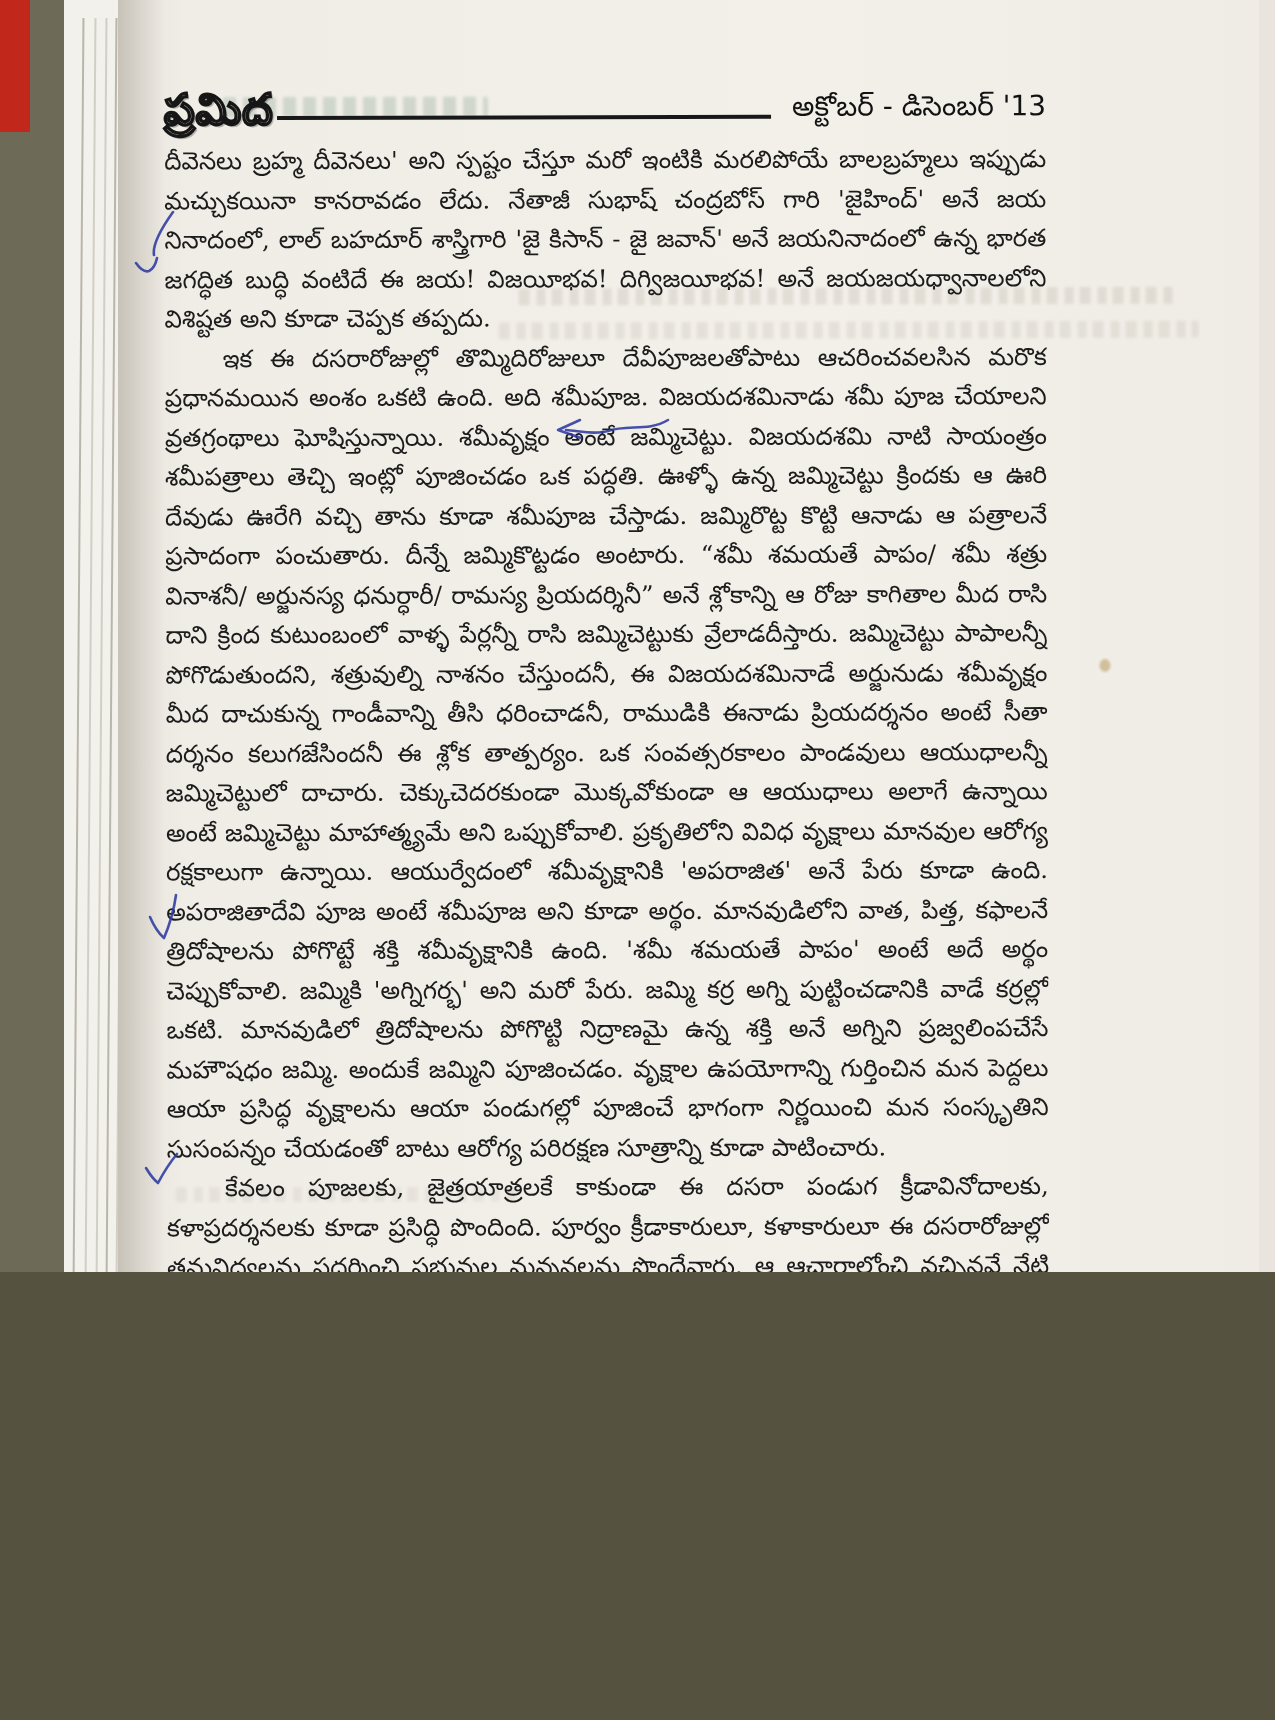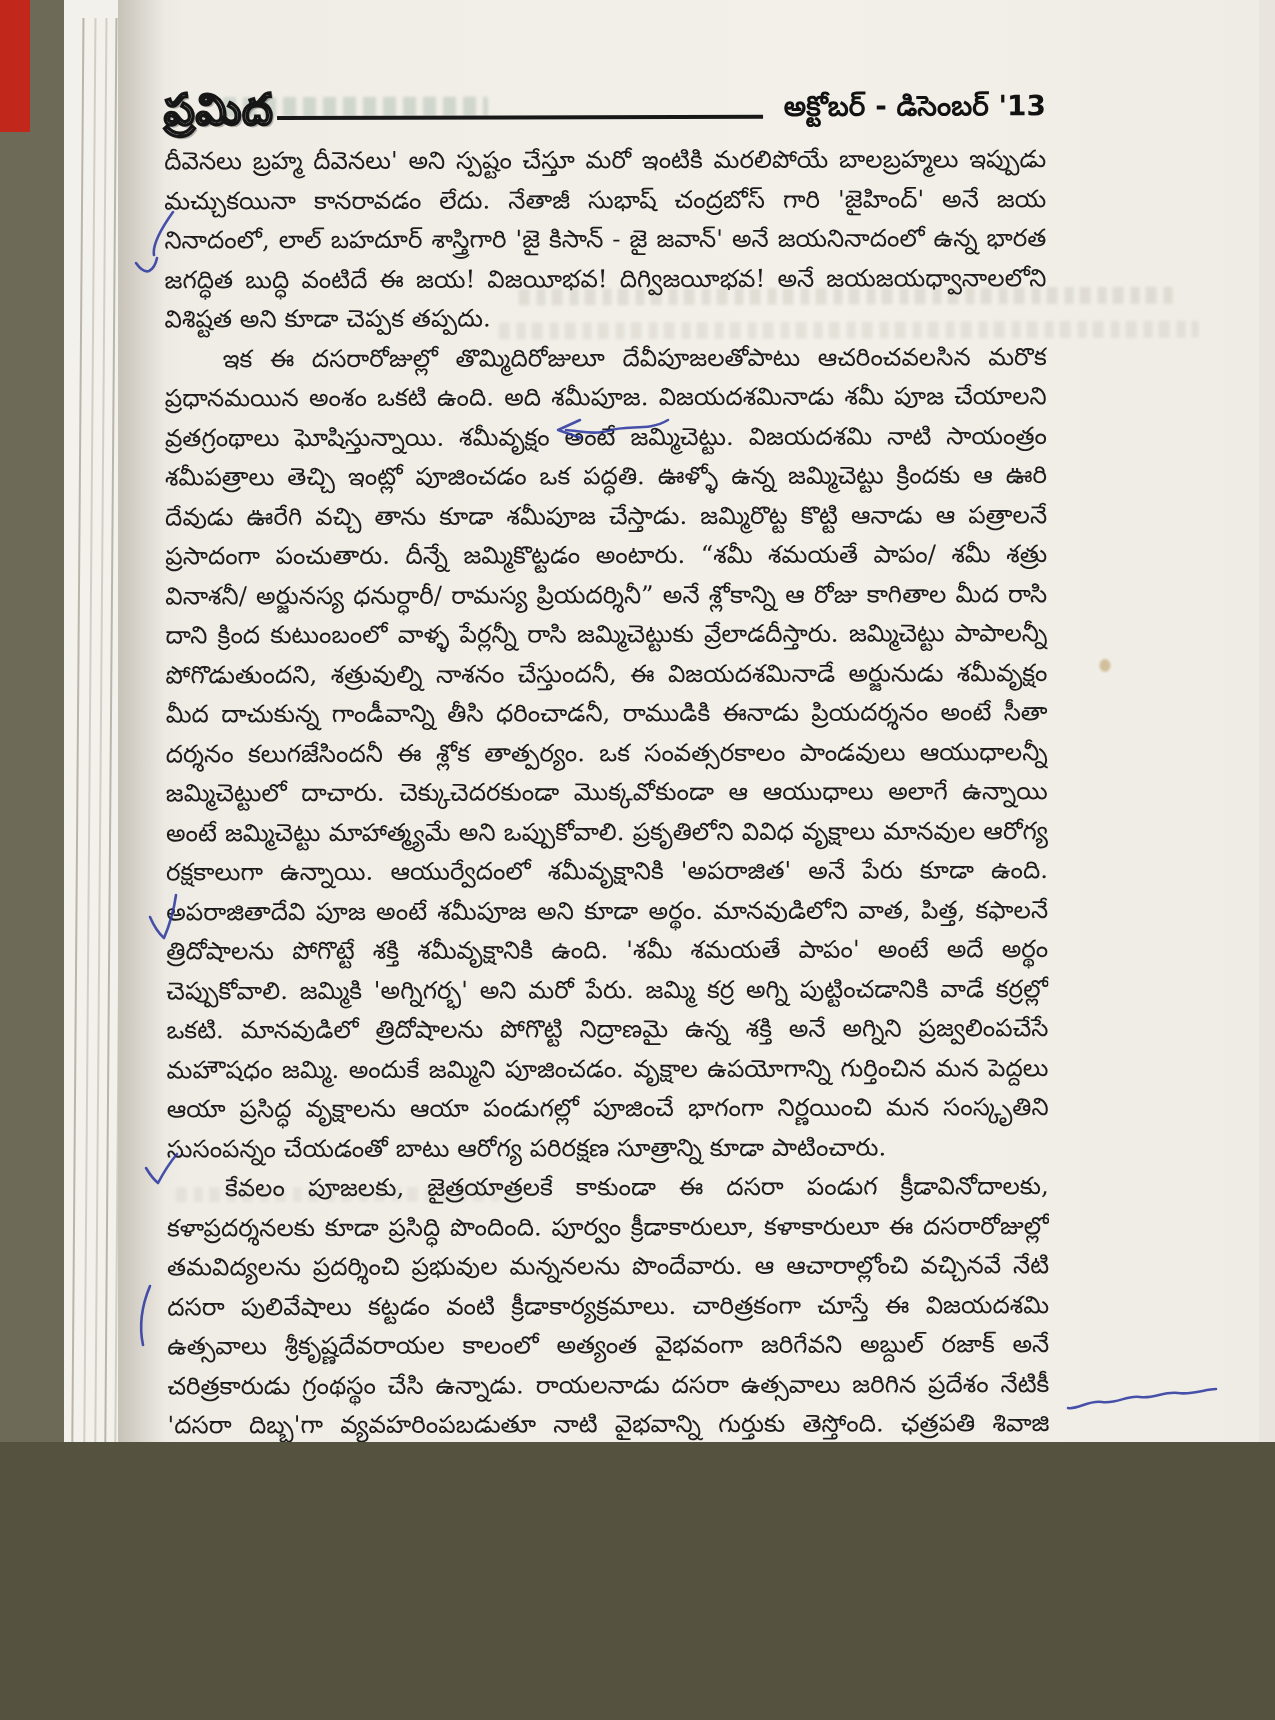--- a/index.html
+++ b/index.html
@@ -1,16 +1,16 @@
 <!DOCTYPE html>
 <html><head>
 <meta charset="utf-8">
 <style>
   html,body{margin:0;padding:0;background:#55523f;}
-  .scan{position:relative;width:1275px;height:1442px;overflow:hidden;
+  .scan{position:relative;width:1275px;height:1272px;overflow:hidden;
         background:#efece6;font-family:"DejaVu Sans","Liberation Sans",sans-serif;}
 
   
   .edge-olive{position:absolute;left:0;top:0;width:66px;height:1720px;
       background:linear-gradient(180deg,#4e4a3b 0%,#6e6a58 30%,#7b7766 70%,#6a665‬5 100%);
       background-color:#6e6a58;}
   .edge-red{position:absolute;left:0;top:0;width:30px;height:132px;background:#c2271c;}
   .edge-red-b{position:absolute;left:72px;top:1700px;width:14px;height:12px;background:#cc4a40;border-radius:2px;}
   .edge-zone{position:absolute;left:64px;top:0;width:70px;height:1720px;background:#f3f1ec;}
   .vl{position:absolute;top:18px;height:1652px;width:2px;background:#d2cec5;transform:rotate(.45deg);}
@@ -24,21 +24,21 @@
         background:linear-gradient(90deg,rgba(120,112,95,.28),rgba(120,112,95,0));}
 
   .content{position:absolute;left:0;top:0;width:1157px;height:1720px;transform:rotate(-.15deg);}
 
   
   .header{position:absolute;left:48px;top:84px;width:882px;display:flex;align-items:center;}
   .logo{font-size:43px;font-weight:bold;line-height:48px;letter-spacing:1px;color:#f0ede7;
         -webkit-text-stroke:2px #161616;text-shadow:0 0 1px #161616,2px 2px 0 rgba(0,0,0,.25);
         font-family:"DejaVu Sans",sans-serif;white-space:nowrap;}
   .hrule{flex:1;height:4px;background:#181818;margin:0 8px 0 4px;transform:translateY(9px);}
-  .issue{font-size:28px;font-weight:bold;color:#121212;white-space:nowrap;transform:translateY(2px);margin-left:13px;}
+  .issue{font-size:28px;font-weight:normal;color:#121212;white-space:nowrap;transform:translateY(2px);margin-left:13px;}
 
   
   .article{position:absolute;left:48px;top:140px;width:882px;height:1428px;overflow:hidden;
            font-family:"DejaVu Serif","Liberation Serif",serif;
            font-size:24.5px;line-height:39.5px;color:#1c1c1c;text-align:justify;}
   .para{margin:0;}
   .para.indent{text-indent:58px;}
 
   
   .ghost{position:absolute;filter:blur(1.6px);border-radius:3px;

